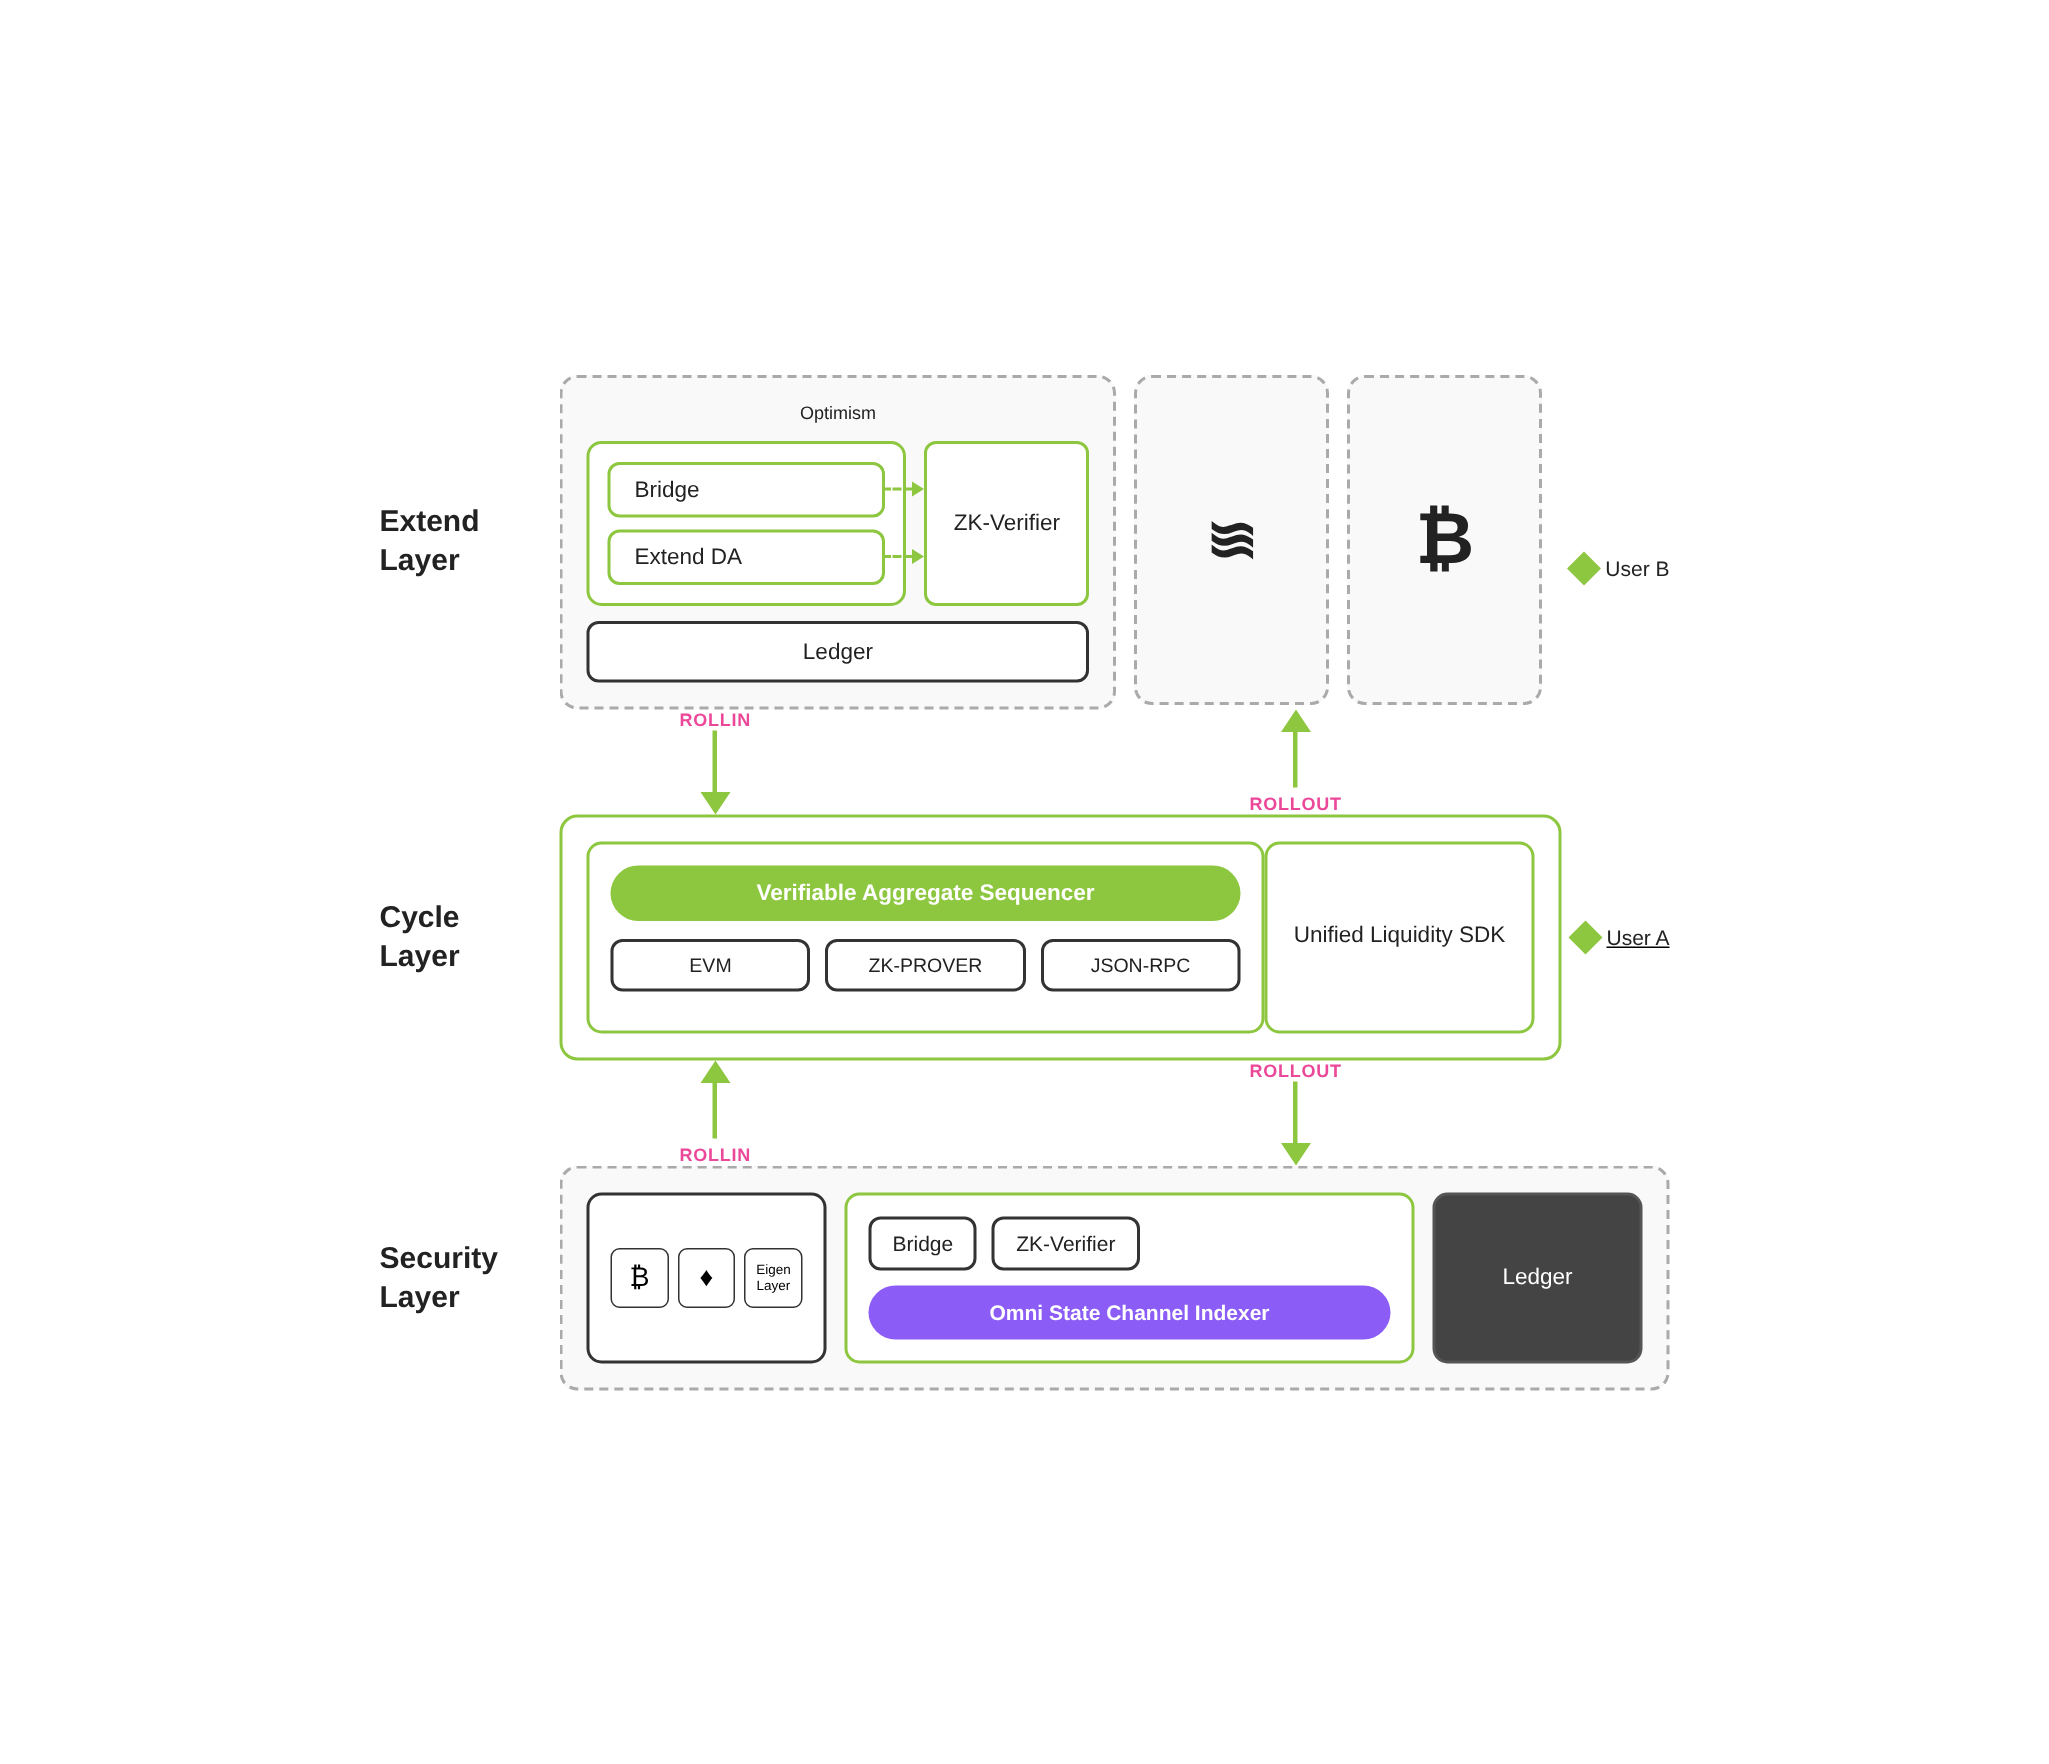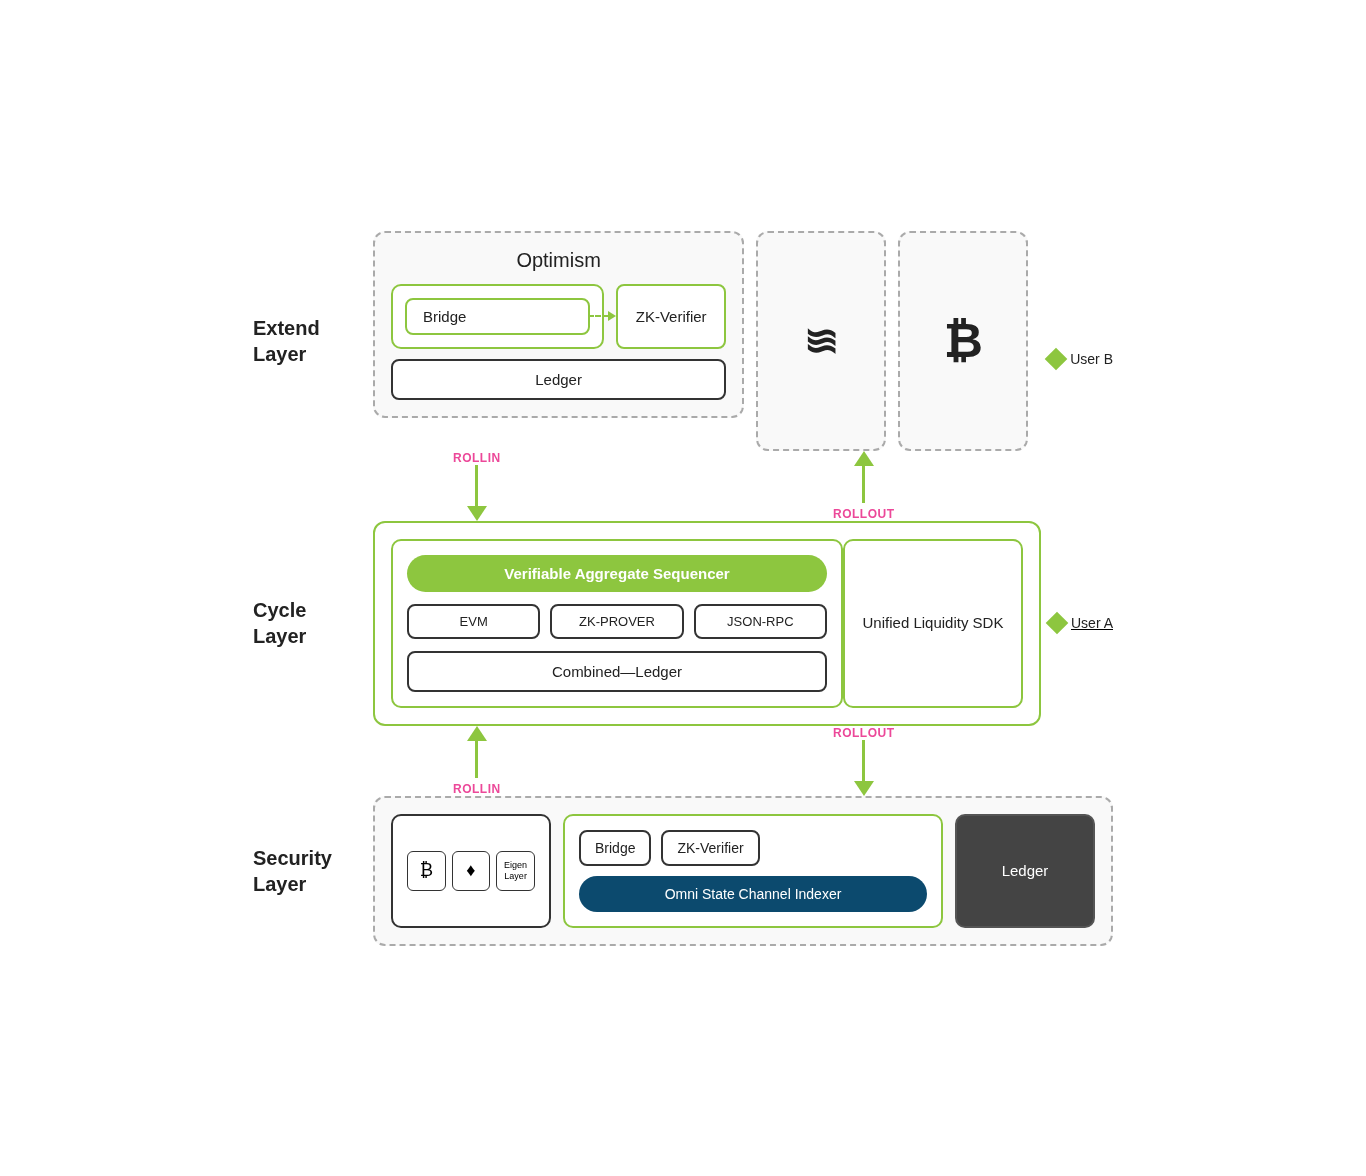--- a/index.html
+++ b/index.html
@@ -275,33 +275,33 @@
     .sec-zk-box {
       border: 2px solid #333;
       border-radius: 8px;
       padding: 8px 14px;
       font-size: 14px;
       color: #222;
       background: #fff;
     }
 
     .omni-pill {
-      background: #0c4a6e;
+      background: #8b5cf6;
       color: #fff;
       border-radius: 25px;
       padding: 10px 16px;
       font-size: 14px;
-      font-weight: normal;
+      font-weight: bold;
       text-align: center;
     }
 
     
     .optimism-title {
       text-align: center;
-      font-size: 20px;
+      font-size: 12px;
       color: #222;
       margin-bottom: 12px;
     }
 
     .arrow-col {
       display: flex;
       flex-direction: column;
       align-items: center;
       position: absolute;
     }
@@ -359,20 +359,27 @@
           <div style="display:flex; gap:12px; align-items:stretch; margin-bottom:10px;">
 
             <div class="extend-left">
               <div class="extend-bridge-box">
                 <span>Bridge</span>
                 <div class="dashed-arrow">
                   <div class="dashed-line"></div>
                   <div class="dashed-arrowhead"></div>
                 </div>
               </div>
+              <div class="extend-da-box">
+                <span>Extend DA</span>
+                <div class="dashed-arrow">
+                  <div class="dashed-line"></div>
+                  <div class="dashed-arrowhead"></div>
+                </div>
+              </div>
             </div>
 
             <div class="extend-zk-box">
               <span>ZK-Verifier</span>
             </div>
           </div>
 
           <div class="extend-ledger-box">Ledger</div>
         </div>
 
@@ -413,21 +420,20 @@
     <div class="layer-content">
       <div class="green-box" style="display:flex; gap:0;">
 
         <div class="cycle-left">
           <div class="green-pill">Verifiable Aggregate Sequencer</div>
           <div class="small-boxes-row">
             <div class="small-box">EVM</div>
             <div class="small-box">ZK-PROVER</div>
             <div class="small-box">JSON-RPC</div>
           </div>
-          <div class="combined-ledger-box">Combined—Ledger</div>
         </div>
 
         <div class="cycle-right">Unified
 Liquidity
 SDK</div>
       </div>
     </div>
 
     <div class="user-label-container" style="margin-left:8px;text-decoration:underline;">
       <div class="diamond"></div>

